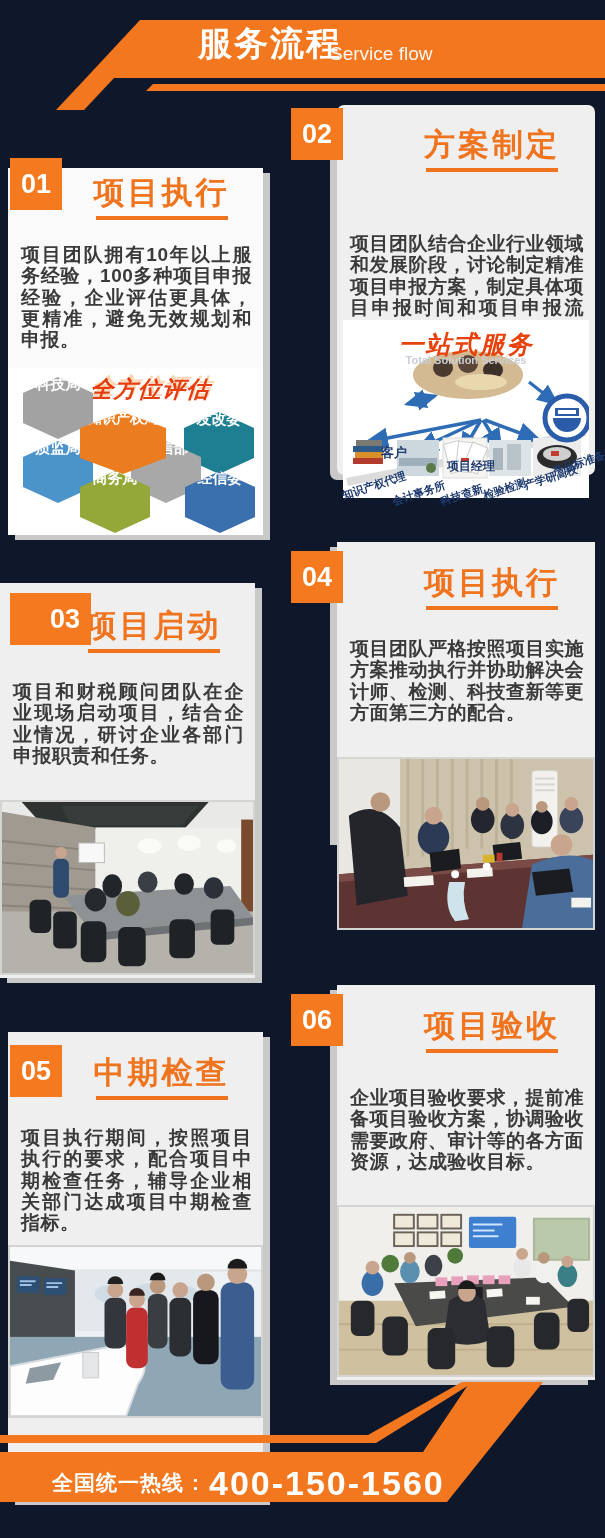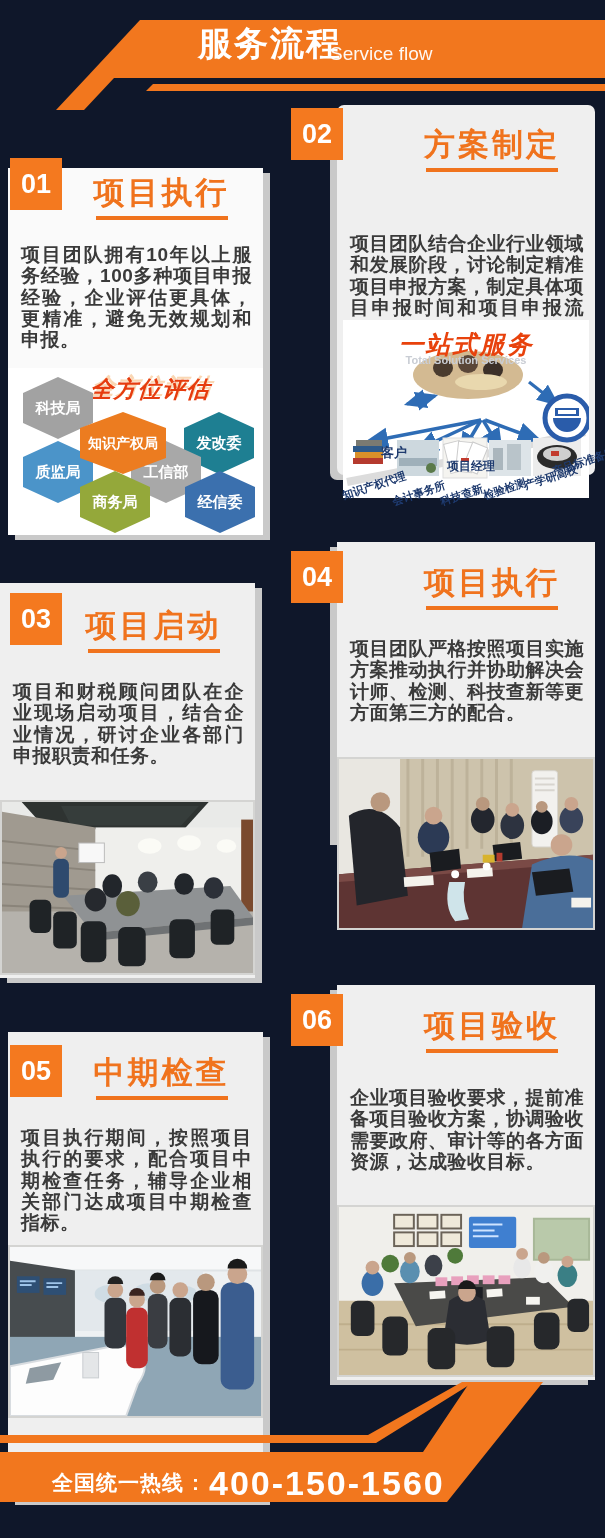--- a/index.html
+++ b/index.html
@@ -25,23 +25,23 @@
   .body-text{position:absolute;left:13px;right:11px;font-size:19px;font-weight:bold;color:#3a3a3a;
              line-height:1.12;letter-spacing:.5px;text-align:justify;}
   .media{position:absolute;left:0;right:0;background:#fff;}
   .photo{position:absolute;left:0;right:0;border:2px solid #d4d4d2;box-sizing:border-box;background:#ddd;}
   .photo svg{width:100%;height:100%;}
 
   
   .assess-title{position:absolute;left:82px;top:6px;width:160px;font-size:23px;font-weight:bold;font-style:italic;
                 color:#e63c0e;letter-spacing:1px;transform:skew(-4deg);
                 text-shadow:2px -3px 0 rgba(240,140,40,.35);}
-  .hex{position:absolute;width:70px;height:62px;display:flex;align-items:center;justify-content:center;
+  .hex{position:absolute;width:70px;height:62px;display:flex;justify-content:center;
        clip-path:polygon(50% 0,100% 26%,100% 74%,50% 100%,0 74%,0 26%);
-       color:#fff;font-weight:bold;font-size:15px;text-align:center;line-height:1.05;}
+       color:#fff;font-weight:bold;font-size:15px;text-align:center;line-height:1.05;font-family:Liberation Serif, serif;}
 
   
   .svc-title{position:absolute;left:0;right:0;top:8px;text-align:center;font-size:25px;font-weight:bold;
              font-style:italic;color:#e8420c;letter-spacing:2px;}
   .svc-sub{position:absolute;left:0;right:0;top:34px;text-align:center;font-size:11px;color:#c9cdd4;font-weight:bold;}
   .svc-node{position:absolute;font-size:13px;font-weight:bold;color:#1e3a6e;margin-top:46px;}
   .svc-label{position:absolute;font-size:11px;font-weight:bold;color:#1e3a6e;white-space:nowrap;
              transform:rotate(-18deg);transform-origin:left bottom;}
 
   
@@ -213,21 +213,21 @@
           <rect x="28" y="100" width="22" height="34" rx="6"></rect>
             <rect x="52" y="112" width="24" height="38" rx="6"></rect>
           <rect x="80" y="122" width="26" height="42" rx="7"></rect>
             <rect x="118" y="128" width="28" height="40" rx="7"></rect>
           <rect x="170" y="120" width="26" height="40" rx="7"></rect>
             <rect x="212" y="110" width="24" height="36" rx="6"></rect>
         </g>
       </svg>
     </div>
   </div>
-  <div class="badge" style="left:10px;top:593px;">03</div>
+  <div class="badge" style="left:10px;top:593px;padding-left:29px;">03</div>
 
   <div class="card rc" style="left:337px;top:542px;width:258px;height:298px;">
     <div class="t-wrap" style="top:23px;">
       <span class="c-title">项目执行</span>
       <span class="t-underline"></span>
     </div>
     <div class="body-text" style="top:96px;">项目团队严格按照项目实施方案推动执行并协助解决会计师、检测、科技查新等更方面第三方的配合。</div>
     <div class="photo" style="top:215px;height:173px;">
       <svg viewBox="0 0 258 173" preserveAspectRatio="none">
         <rect width="258" height="173" fill="#cdc3ac"></rect>

